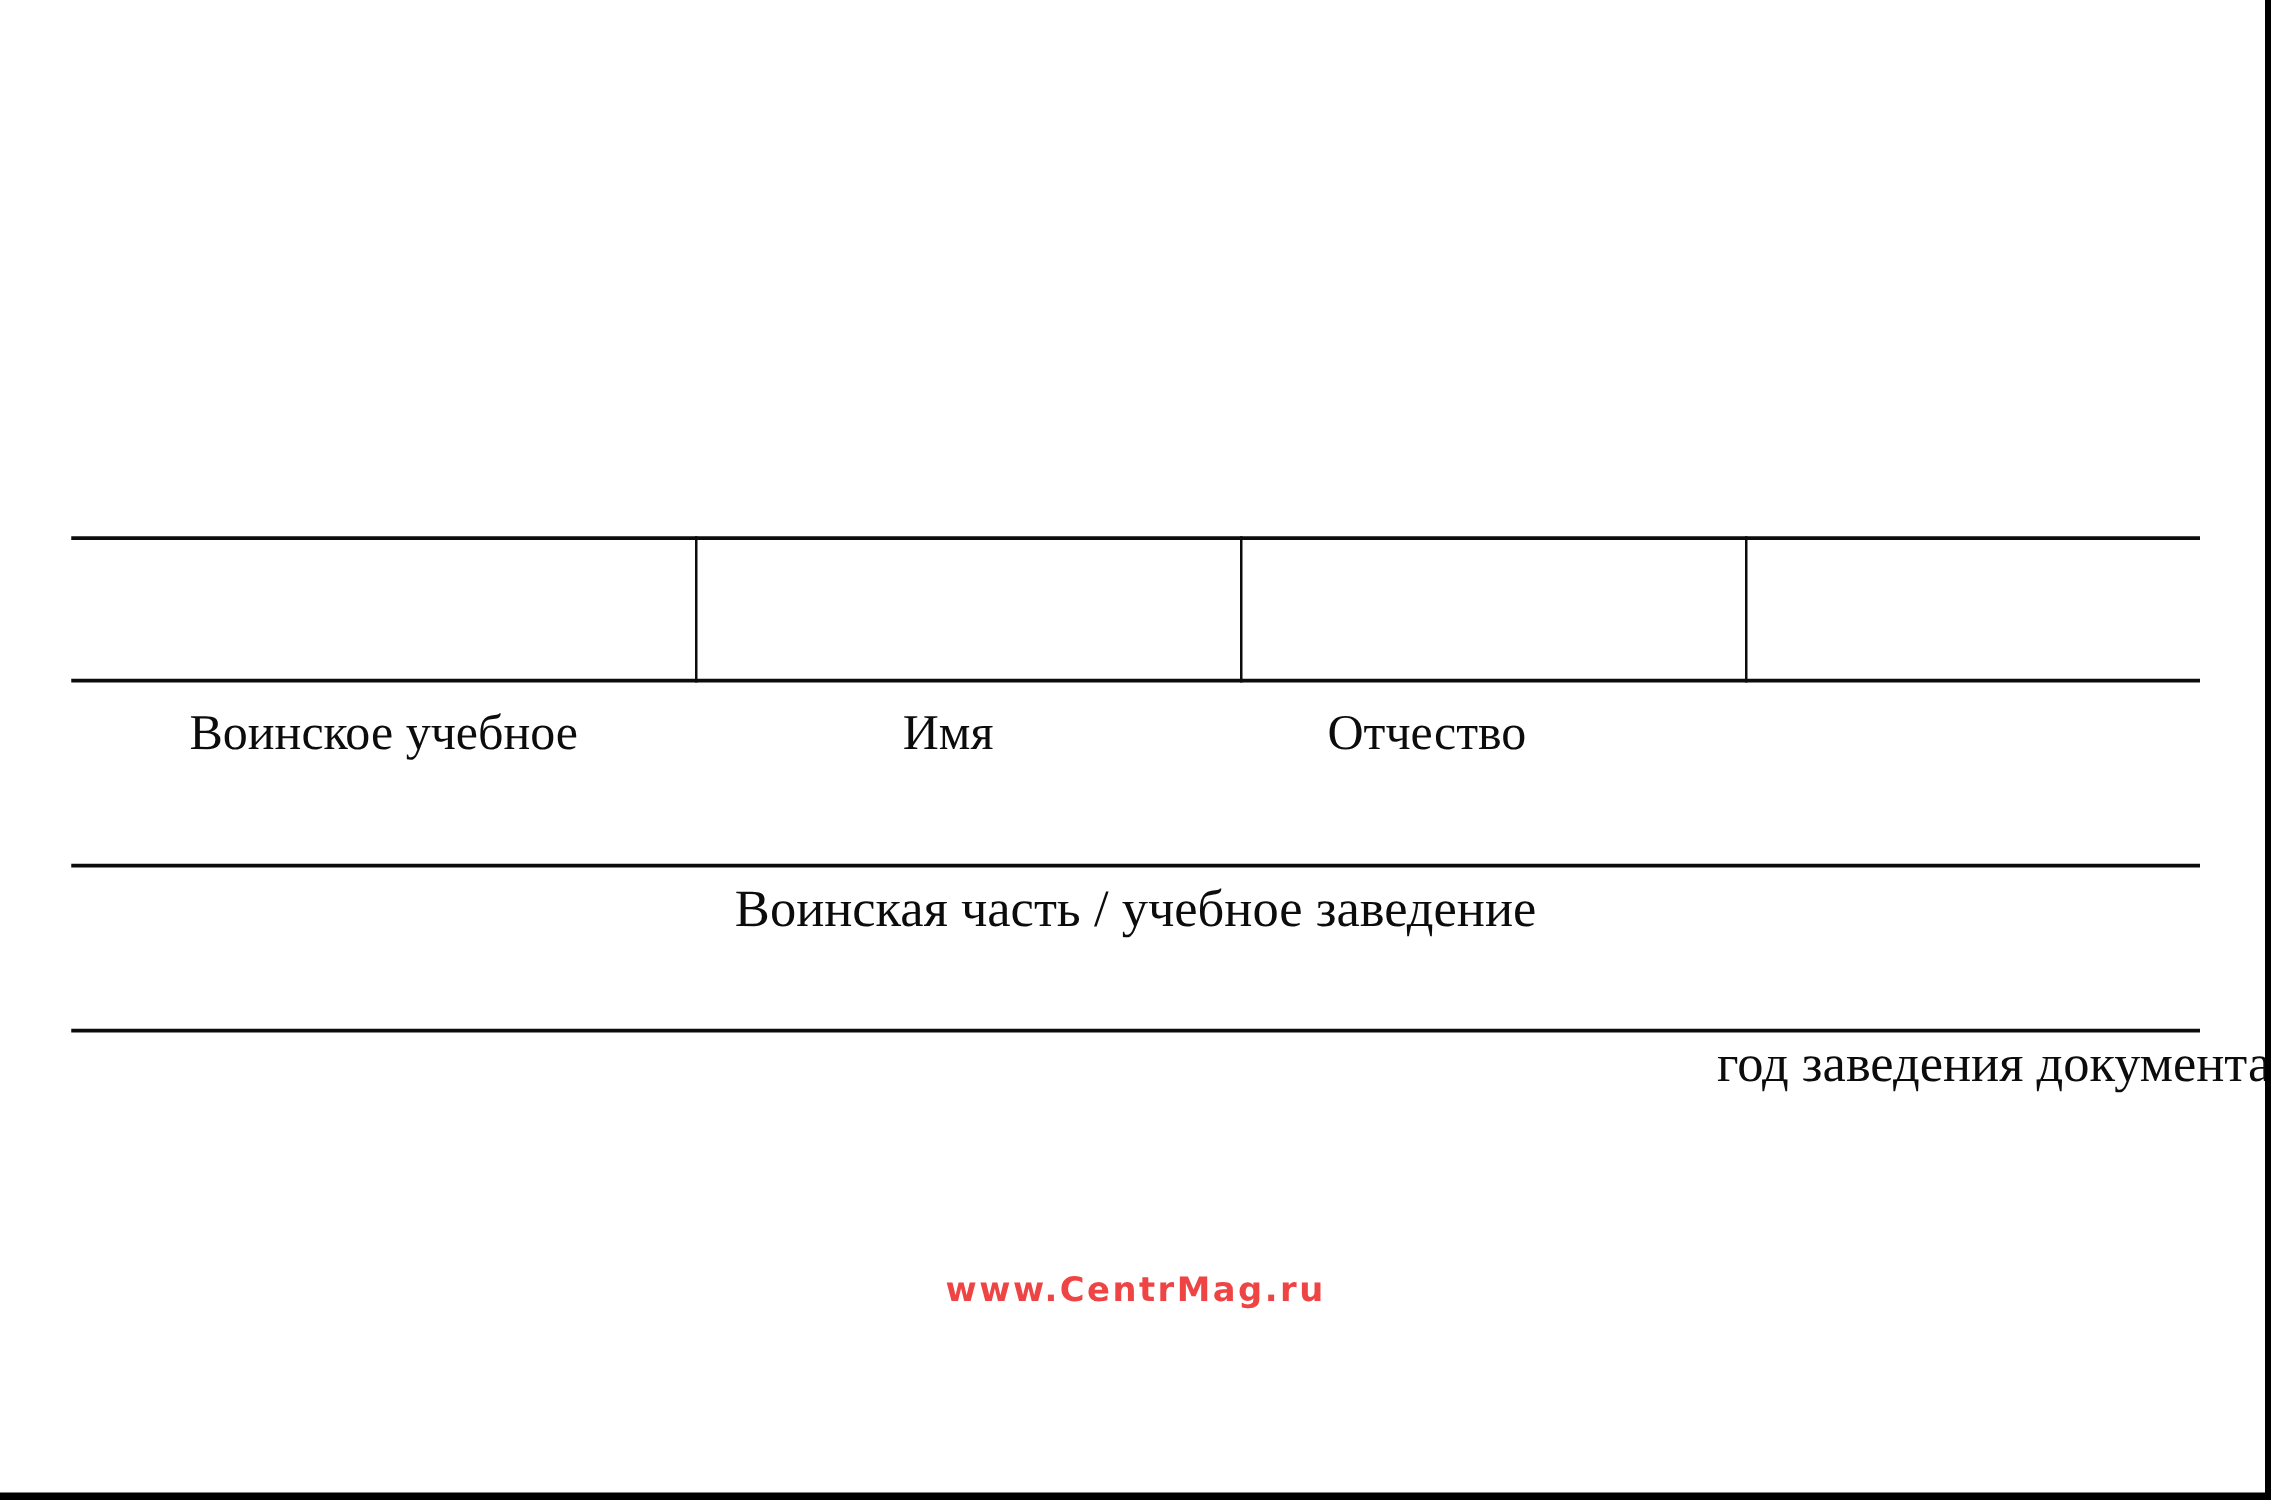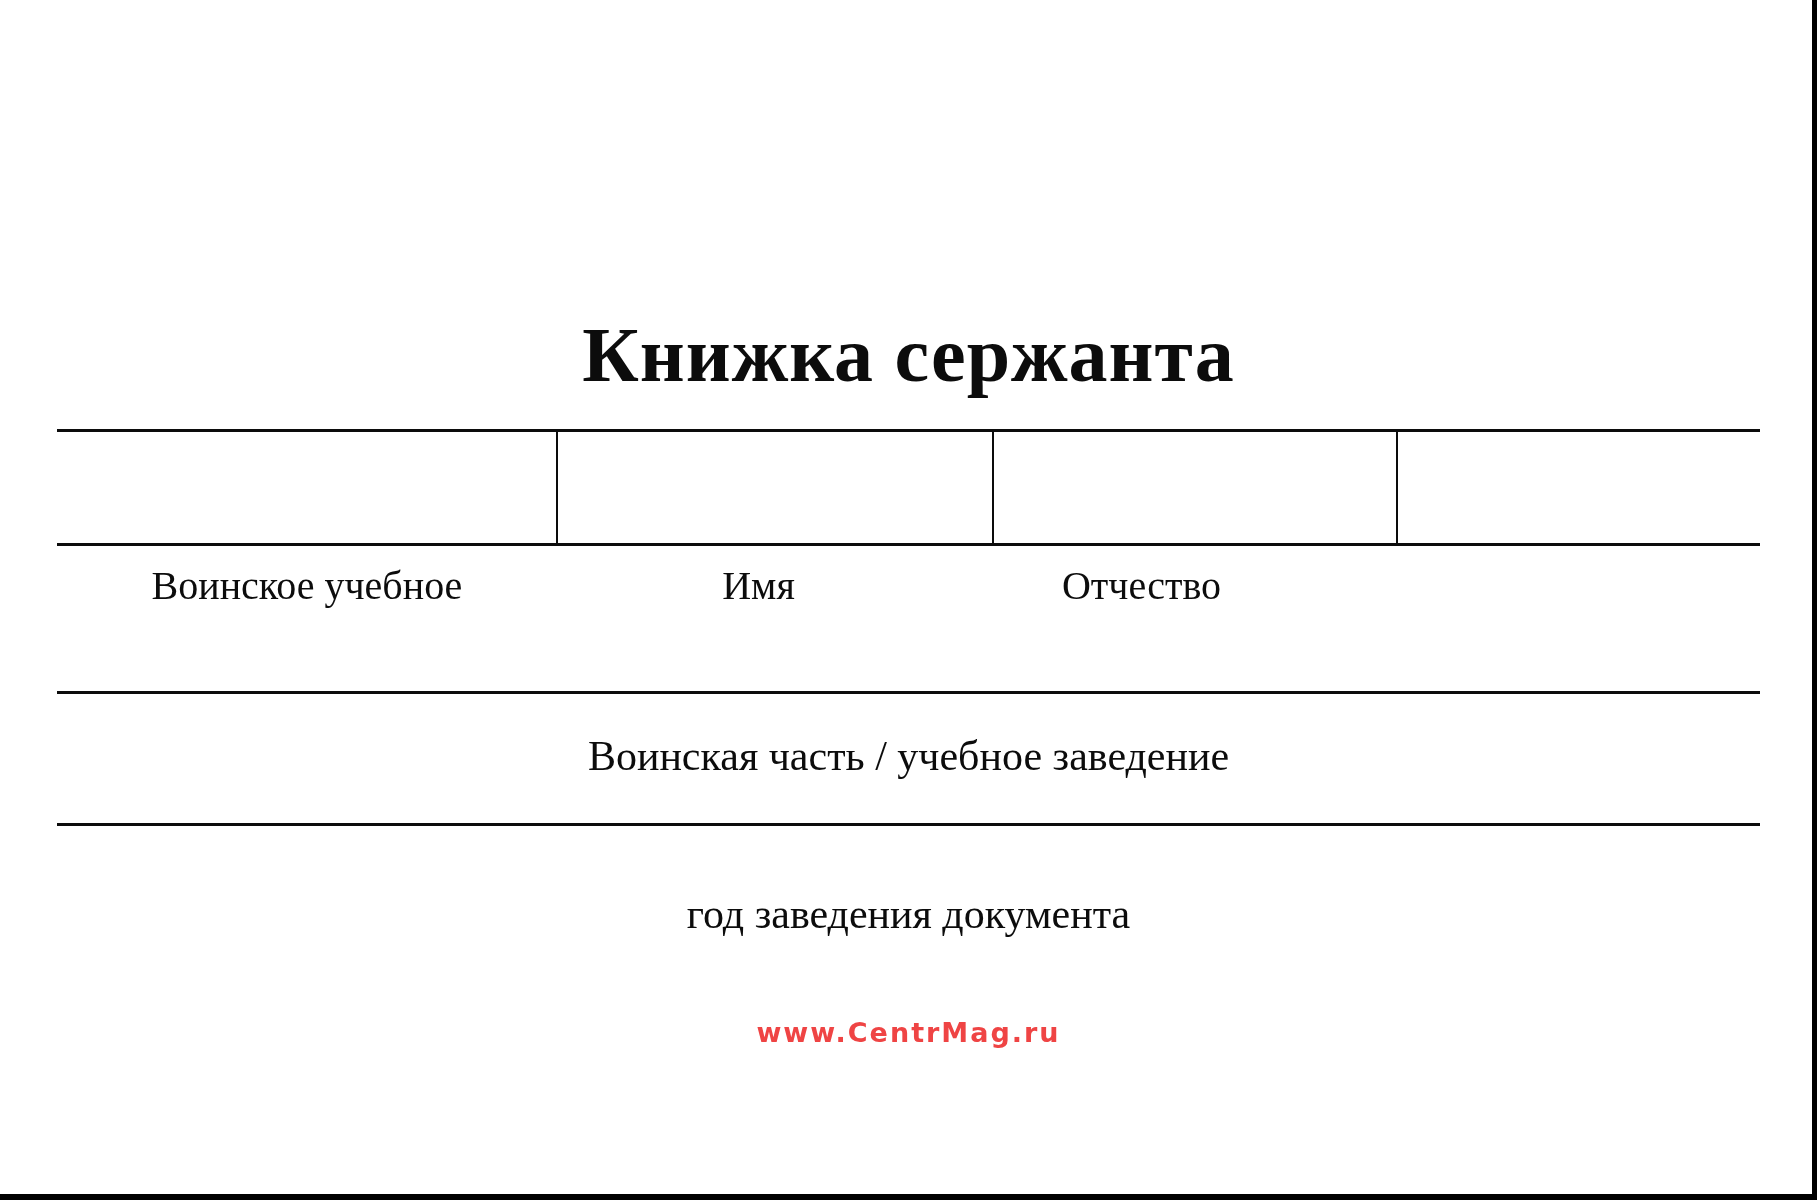--- a/index.html
+++ b/index.html
@@ -87,24 +87,23 @@
   .blank-field-year { top: 750px; }
   .caption {
     position: absolute;
     left: 0;
     width: 1817px;
     height: 50px;
     line-height: 50px;
     text-align: center;
     font-size: 42px;
     white-space: nowrap;
-    margin-top: 28px;
   }
   .caption-unit { top: 703px; }
-  .caption-year { top: 861px; }
+  .caption-year { top: 827px; text-align: right; }
   .watermark {
     position: absolute;
     left: 0;
     top: 1016px;
     width: 1817px;
     height: 34px;
     line-height: 34px;
     text-align: center;
     font-size: 27px;
     font-weight: 700;
@@ -127,21 +126,20 @@
     width: 5px;
     height: 1200px;
     background: #000000;
   }
 </style>
 </head>
 <body>
 
 <div class="page">
 
-  <h1 class="title">Книжка сержанта</h1>
 
   <div class="rule rule-top"></div>
   <div class="rule rule-bottom"></div>
   <div class="vline vline-1"></div>
   <div class="vline vline-2"></div>
   <div class="vline vline-3"></div>
 
   <div class="blank-row">
     <div class="blank-cell bw1"></div>
     <div class="blank-cell bw2"></div>

